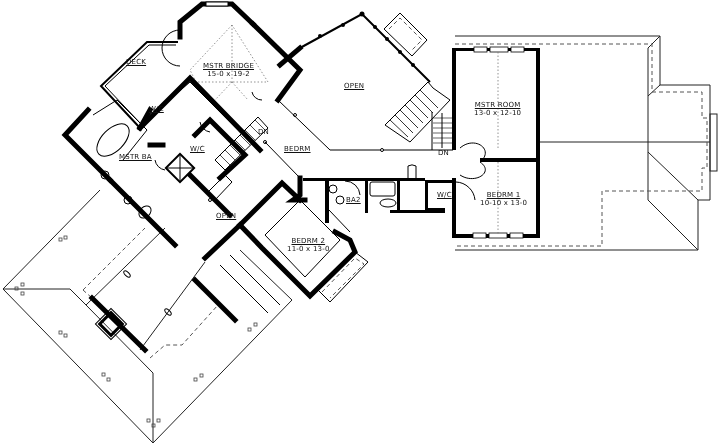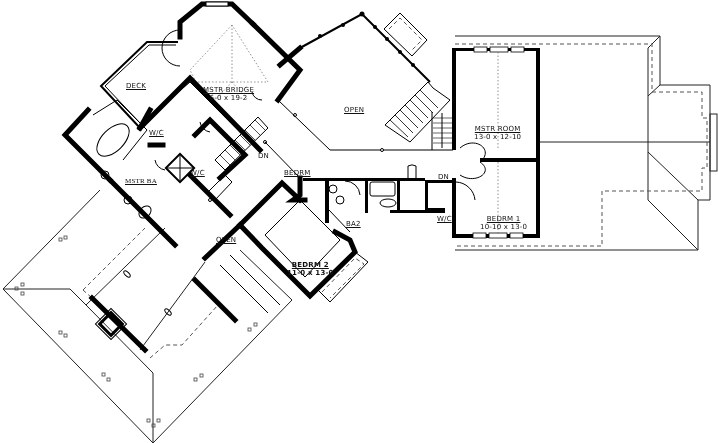--- a/index.html
+++ b/index.html
@@ -1,18 +1,18 @@
 <!DOCTYPE html>
 <html><head>
 <meta charset="utf-8">
 <style>
   html, body { margin:0; padding:0; background:#ffffff; }
   body { width:718px; height:443px; overflow:hidden; position:relative; font-family:"DejaVu Sans", sans-serif; }
   #plan { position:absolute; left:0; top:0; width:718px; height:443px; }
-  .lbl { position:absolute; font-family:"DejaVu Sans", sans-serif; font-size:7px; color:#111; text-align:center; line-height:8px; letter-spacing:0.2px; white-space:nowrap;margin-top:24px; }
+  .lbl { position:absolute; font-family:"DejaVu Sans", sans-serif; font-size:7px; color:#111; text-align:center; line-height:8px; letter-spacing:0.2px; white-space:nowrap; }
   .lbl .name { text-decoration:underline; display:block; }
   .lbl .dim { display:block; }
   .wall { stroke:#000; stroke-width:5; fill:none; stroke-linecap:square; }
   .thin { stroke:#000; stroke-width:1; fill:none; }
   .mid { stroke:#000; stroke-width:2; fill:none; }
   .dash { stroke:#555; stroke-width:1; fill:none; stroke-dasharray:4 3; }
   .dot { stroke:#777; stroke-width:0.8; fill:none; stroke-dasharray:1.5 2; }
   .roof { stroke:#222; stroke-width:1; fill:none; }
 </style>
 </head>
@@ -225,52 +225,52 @@
   </g>
 
 </svg>
 
 <div class="lbl" style="left:126px; top:58px;">
   <span class="name">DECK</span>
 </div>
 
 <div class="lbl" style="left:203px; top:62px;">
   <span class="name">MSTR BRIDGE</span>
-  <span class="dim">6-0 x 19-2</span>
+  <span class="dim">15-0 x 19-2</span>
 </div>
 
 <div class="lbl" style="left:344px; top:82px;">
   <span class="name">OPEN</span>
 </div>
 
 <div class="lbl" style="left:149px; top:105px;">
   <span class="name">W/C</span>
 </div>
 
 <div class="lbl" style="left:190px; top:145px;">
   <span class="name">W/C</span>
 </div>
 
-<div class="lbl" style="left:125px; top:153px;font-family:Liberation Serif, serif;">
+<div class="lbl" style="left:119px; top:153px;">
   <span class="name">MSTR BA</span>
 </div>
 
 <div class="lbl" style="left:284px; top:145px;">
   <span class="name">BEDRM</span>
 </div>
 
 <div class="lbl" style="left:216px; top:212px;">
   <span class="name">OPEN</span>
 </div>
 
 <div class="lbl" style="left:346px; top:196px;">
   <span class="name">BA2</span>
 </div>
 
-<div class="lbl" style="left:287px; top:237px;font-weight:bold;">
+<div class="lbl" style="left:287px; top:237px;">
   <span class="name">BEDRM 2</span>
   <span class="dim">11-0 x 13-0</span>
 </div>
 
 <div class="lbl" style="left:474px; top:101px;">
   <span class="name">MSTR ROOM</span>
   <span class="dim">13-0 x 12-10</span>
 </div>
 
 <div class="lbl" style="left:437px; top:191px;">

